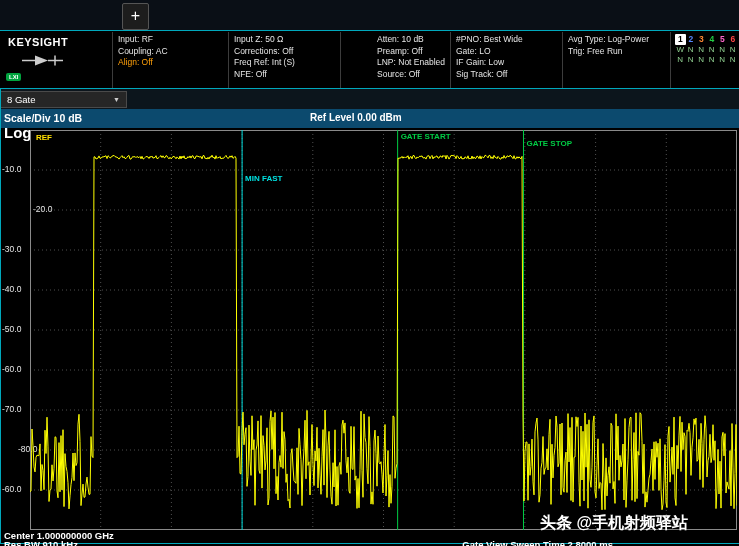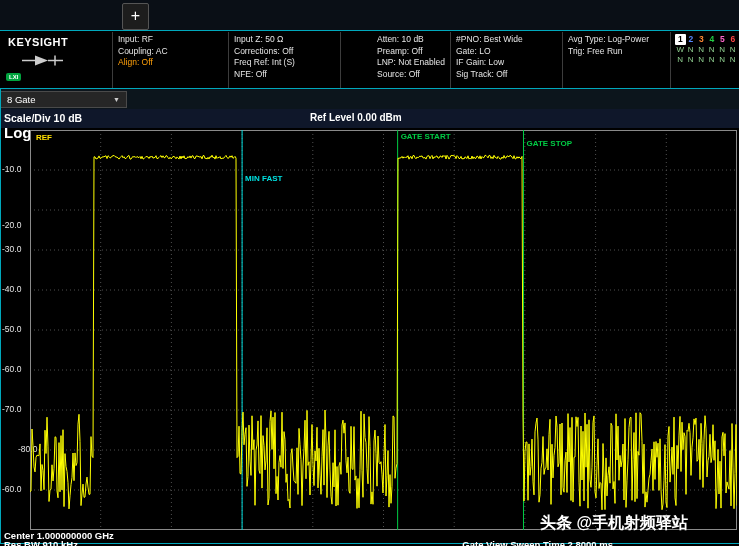--- a/index.html
+++ b/index.html
@@ -38,21 +38,21 @@
   .tr-cell.let { font-weight:normal; font-size:8px; }
   
   .gate-row { position:absolute; left:0; top:88px; width:739px; height:21px;
               background:#0c151c; border-top:1px solid #00a8bc; box-sizing:border-box; }
   .gate-dd { position:absolute; left:0; top:2px; width:127px; height:17px;
              background:#262626; border:1px solid #4a4a4a; color:#fff;
              font-size:9.5px; line-height:15px; padding:0 6px; box-sizing:border-box;
              display:flex; justify-content:space-between; cursor:pointer; }
   .dd-caret { font-size:7px; line-height:15px; color:#ccc; }
   
-  .meas-bar { position:absolute; left:0; top:109px; width:739px; height:19px; background:#0f172a; color:#fff; }
+  .meas-bar { position:absolute; left:0; top:109px; width:739px; height:19px; background:#0c4a6e; color:#fff; }
   .scale { position:absolute; left:4px; top:3px; font-size:10.5px; font-weight:bold; }
   .reflevel { position:absolute; left:310px; top:3px; font-size:10px; font-weight:bold; }
   .log-label { position:absolute; left:4px; top:124px; color:#fff; font-size:15px; font-weight:bold;text-align:center; }
   
   .ytick { position:absolute; left:2px; width:26px; color:#e6e6e6; font-size:8.5px; }
   #plot { position:absolute; left:30px; top:130px; width:707px; height:400px; }
   #plot svg { display:block; }
   .marker-label { position:absolute; font-size:8px; font-weight:bold; white-space:nowrap; }
   .ref-label { position:absolute; left:6px; top:3px; color:#ffe000; font-size:8px; font-weight:bold; }
   
@@ -148,21 +148,21 @@
 </div>
 
 <div class="meas-bar">
   <span class="scale">Scale/Div 10 dB</span>
   <span class="reflevel">Ref Level 0.00 dBm</span>
 </div>
 <div class="log-label">Log</div>
 
 <div id="ylabels">
     <div class="ytick" style="top: 164px;">-10.0</div>
-    <div class="ytick" style="top: 220px;">-20.0</div>
+    <div class="ytick" style="top: 204px; margin-left: 31px;">-20.0</div>
     <div class="ytick" style="top: 244px;">-30.0</div>
     <div class="ytick" style="top: 284px;">-40.0</div>
     <div class="ytick" style="top: 324px;">-50.0</div>
     <div class="ytick" style="top: 364px;">-60.0</div>
     <div class="ytick" style="top: 404px;">-70.0</div>
     <div class="ytick" style="top: 444px; padding-left: 16px;">-80.0</div>
     <div class="ytick" style="top: 484px;">-60.0</div>
   </div>
 
 <div id="plot">

